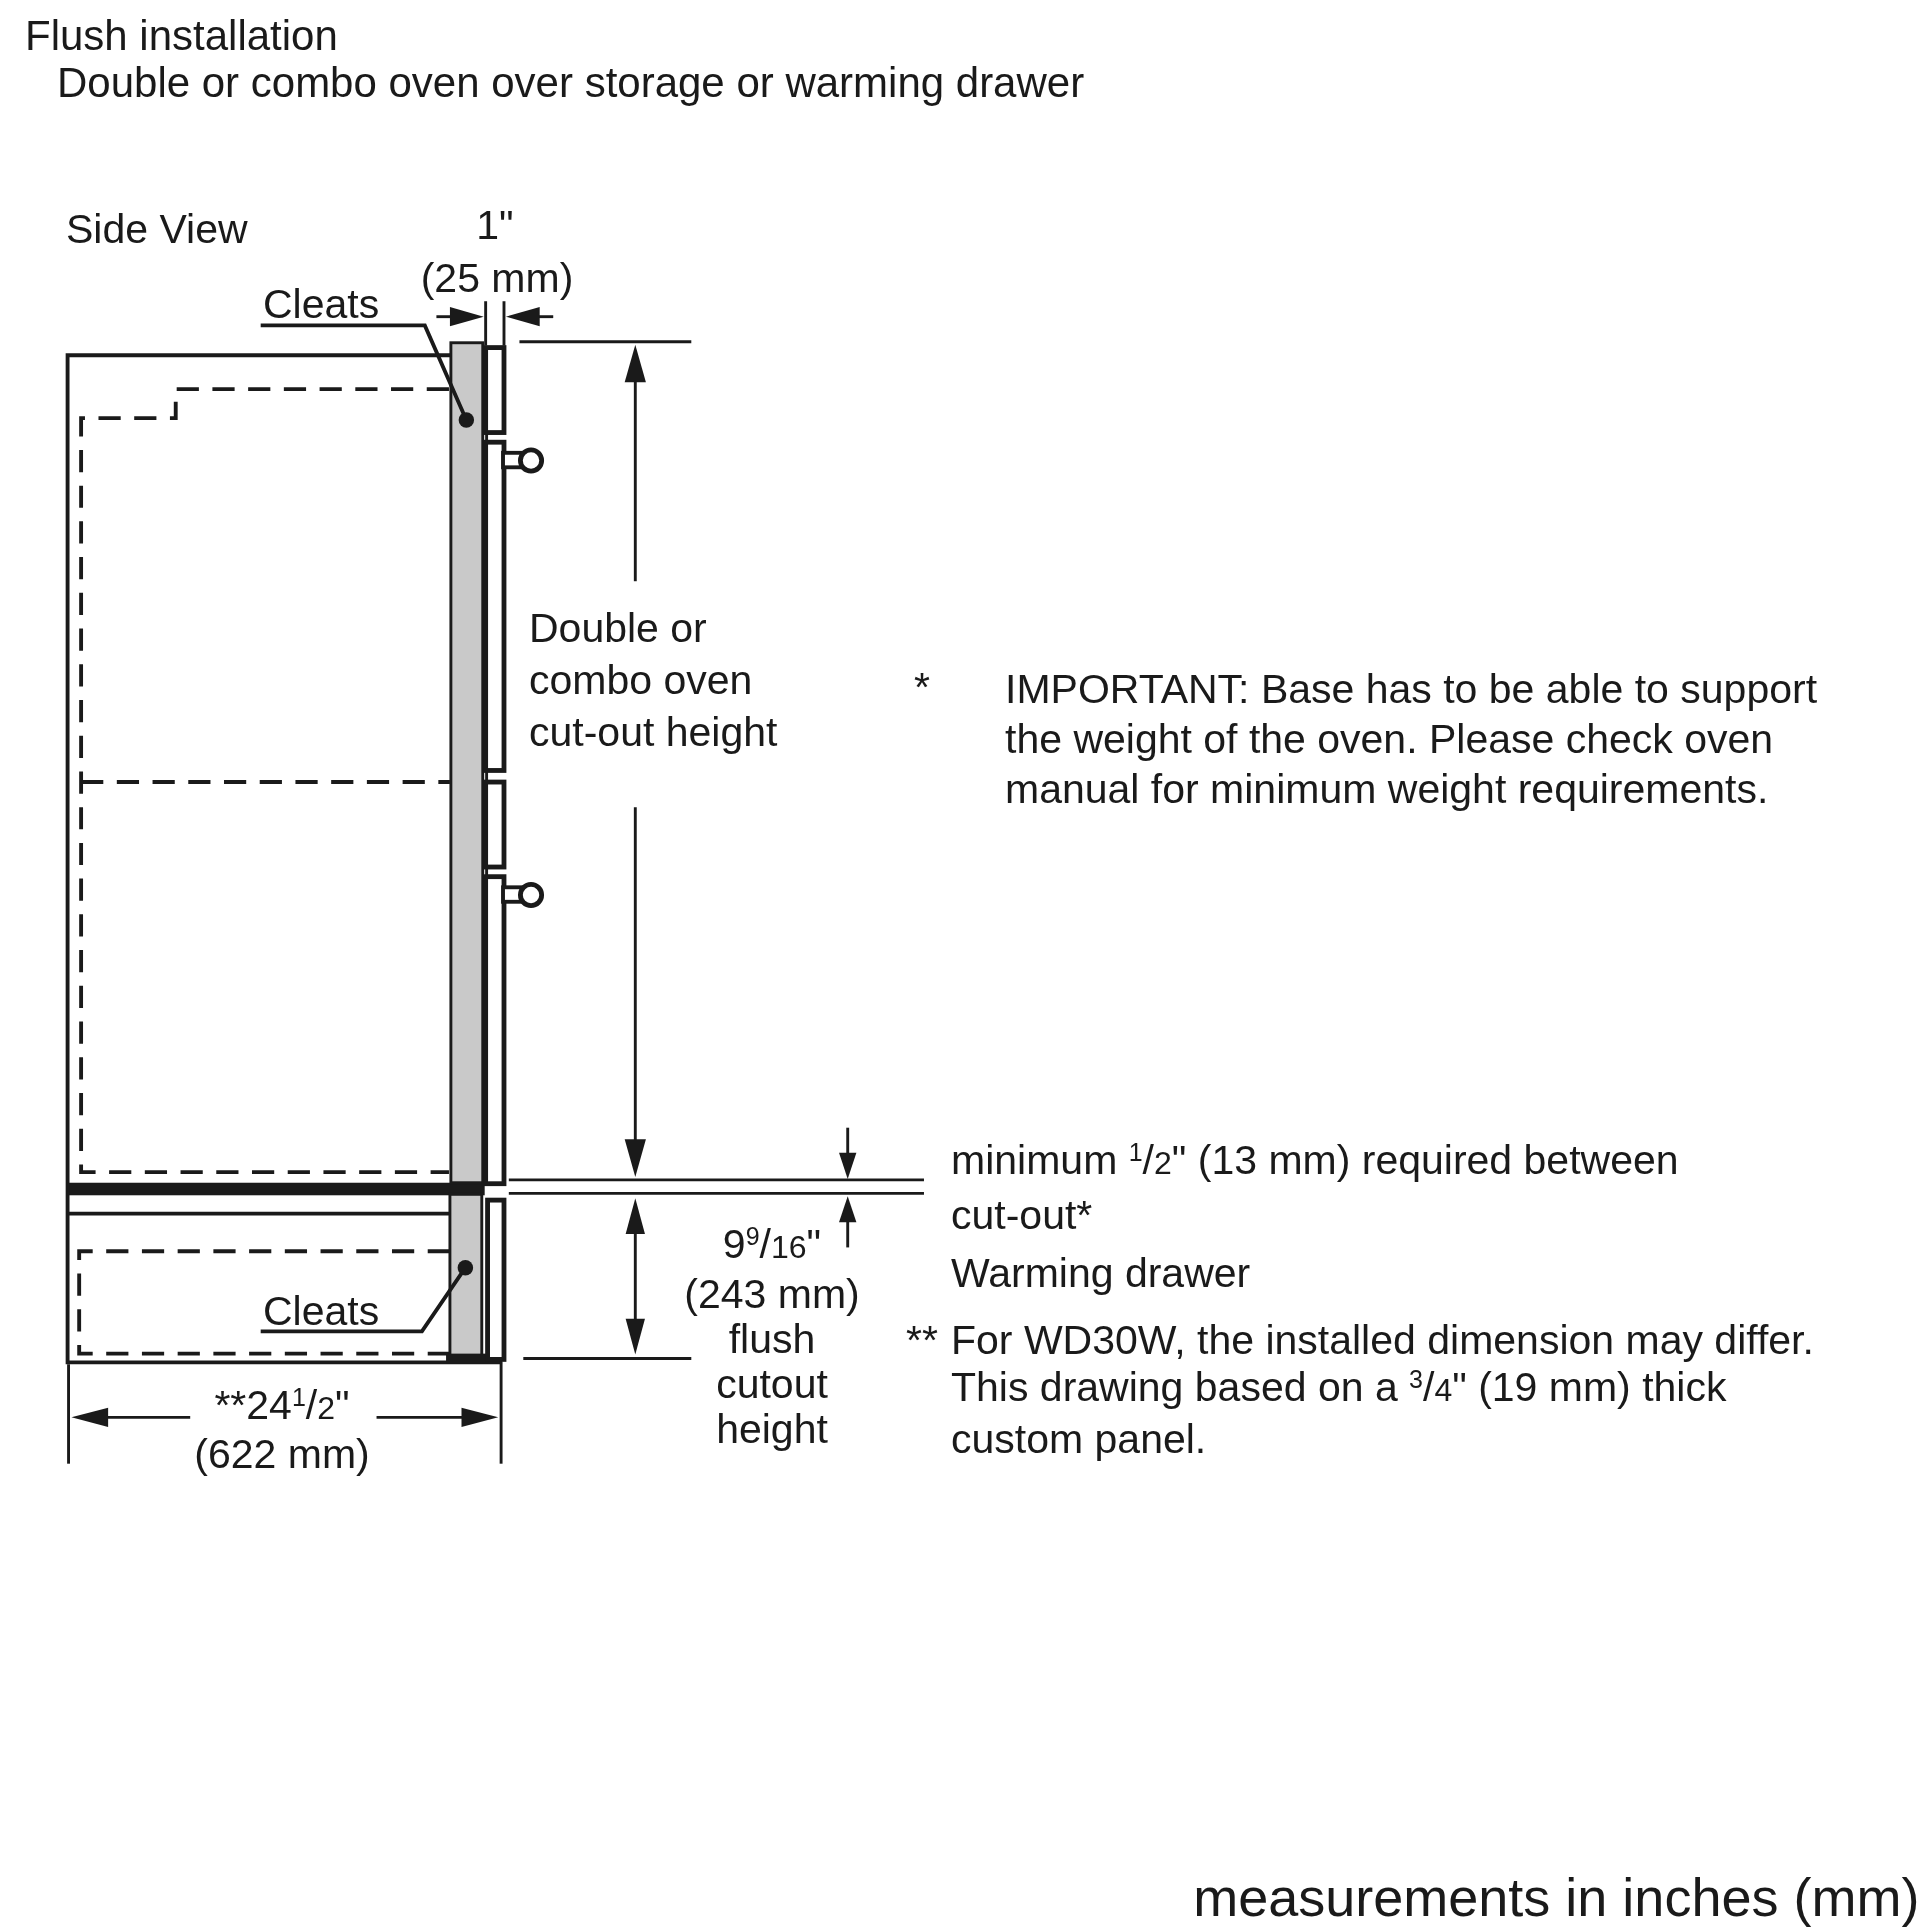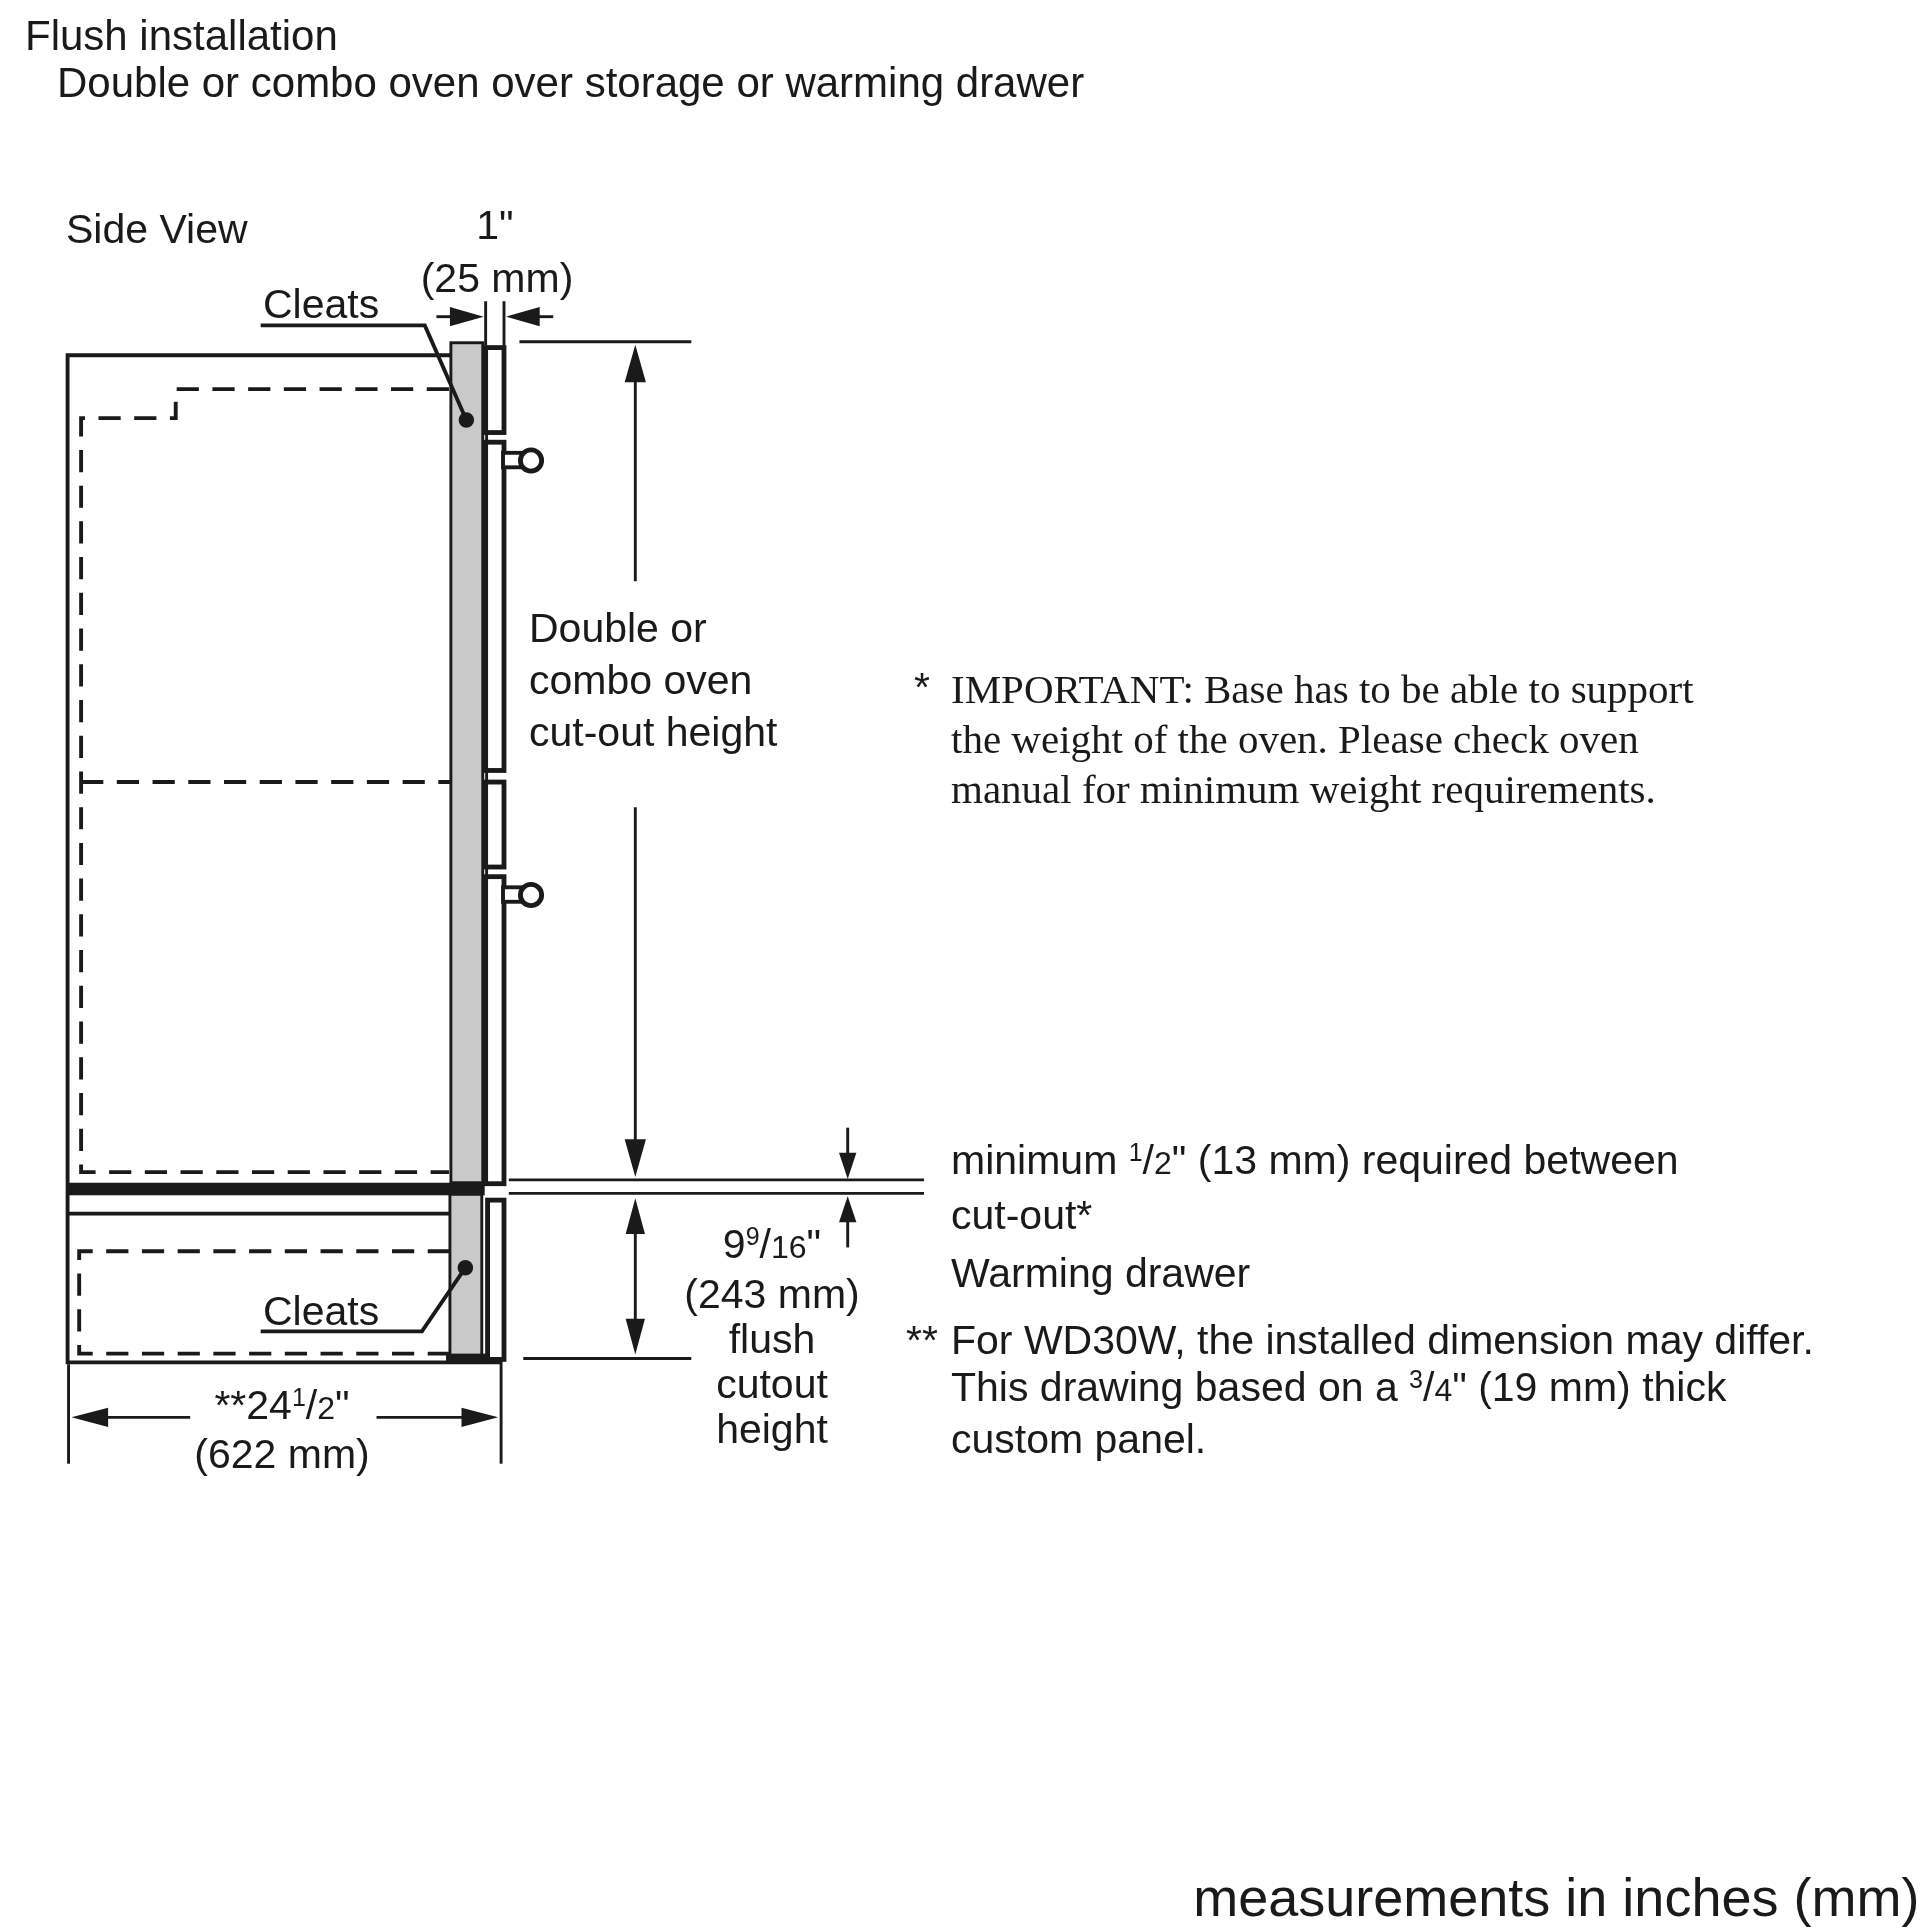--- a/index.html
+++ b/index.html
@@ -130,21 +130,21 @@
     <div>(243 mm)</div>
     <div>flush</div>
     <div>cutout</div>
     <div>height</div>
   </div>
 
   <div class="txt center" style="left:282px;top:1381px;"><span>**24</span><span class="sup">1</span><span>/</span><span class="den">2</span><span>"</span></div>
   <div class="txt center" style="left:282px;top:1430px;">(622 mm)</div>
 
   <div class="marker" style="left:914px;top:664px;">*</div>
-  <div class="txt note-lines" style="left:951px;top:664px;font-family:Liberation Serif, serif;">
+  <div class="txt note-lines" style="left:1005px;top:664px;">
     <div>IMPORTANT: Base has to be able to support</div>
     <div>the weight of the oven. Please check oven</div>
     <div>manual for minimum weight requirements.</div>
   </div>
 
   <div class="txt note-lines" style="left:951px;top:1135px;">
     <div><span>minimum </span><span class="sup">1</span><span>/</span><span class="den">2</span><span>" (13 mm) required between</span></div>
     <div>cut-out*</div>
   </div>
 

